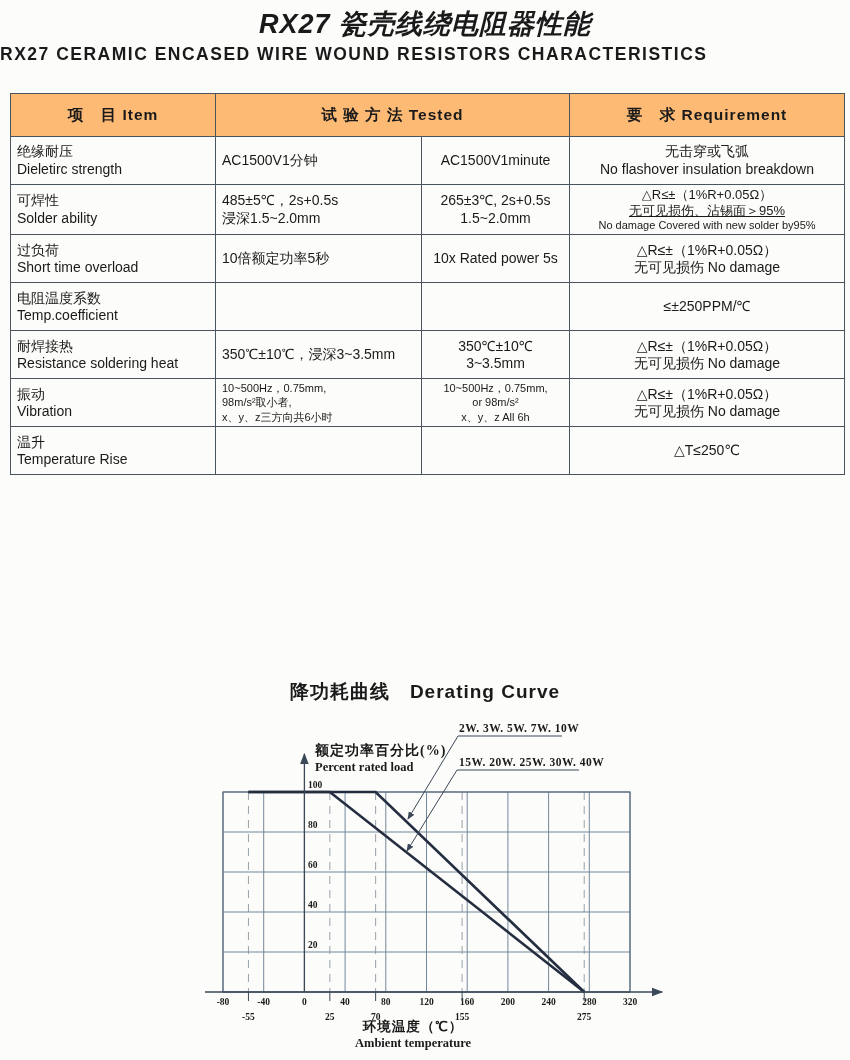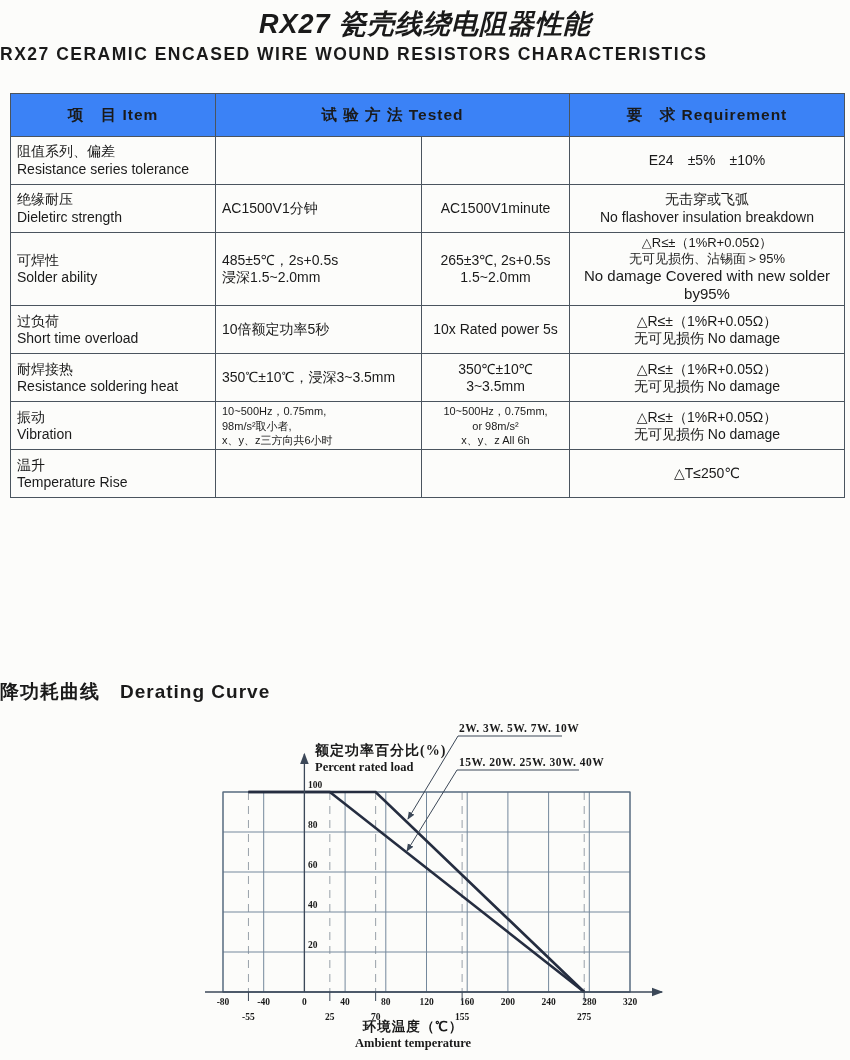--- a/index.html
+++ b/index.html
@@ -24,35 +24,35 @@
     font-size:14px;line-height:1.22;
   }
   table.spec col.c1{width:205px;}
   table.spec col.c2{width:206px;}
   table.spec col.c3{width:148px;}
   table.spec col.c4{width:275px;}
   table.spec th, table.spec td{
     border:1.4px solid #4a545e;padding:2px 6px;vertical-align:middle;
   }
   table.spec th{
-    background:#3b82f6;height:38px;font-size:15.5px;font-weight:bold;
+    background:#fdba74;height:38px;font-size:15.5px;font-weight:bold;
     text-align:center;letter-spacing:1px;
   }
   table.spec td{height:43px;}
   td.td-item{text-align:left;padding-left:8px;}
   td.td-testcn{text-align:left;padding-left:9px;}
   td.td-testen{text-align:center;}
   td.td-req{text-align:center;}
   td.sm div{font-size:11px;line-height:1.3;}
-  td.td-req.sm3 div:nth-child(2){font-size:13px;}
+  td.td-req.sm3 div:nth-child(2){font-size:13px;text-decoration:underline;}
   td.td-req.sm3 div{font-size:13px;}
-  td.td-req.sm3 div:nth-child(3){font-size:15px;}
+  td.td-req.sm3 div:nth-child(3){font-size:11px;}
   .chart-title{
     position:absolute;top:679px;left:0;width:100%;
-    font-size:19px;font-weight:bold;letter-spacing:1px;
+    text-align:center;font-size:19px;font-weight:bold;letter-spacing:1px;
   }
   #chart{position:absolute;left:0;top:670px;}
   #chart text{font-family:"Liberation Serif",serif;font-weight:bold;fill:#1a1a1a;}
 </style>
 </head>
 <body>
 
 <div class="page">
 
   <div class="doc-title">RX27 瓷壳线绕电阻器性能</div>
@@ -68,78 +68,78 @@
     <thead>
       <tr>
         <th>项　目  Item</th>
         <th colspan="2">试 验 方 法  Tested</th>
         <th>要　求  Requirement</th>
       </tr>
     </thead>
     <tbody id="table-body">
         <tr>
           <td class="td-item">
-            <div>阻值系列、偏差</div>
-            <div>Resistance series tolerance</div>
+            <div>绝缘耐压</div>
+            <div>Dieletirc  strength</div>
+          </td>
+          <td class="td-testcn">
+            <div>AC1500V1分钟</div>
+          </td>
+          <td class="td-testen">
+            <div>AC1500V1minute</div>
+          </td>
+          <td class="td-req">
+            <div>无击穿或飞弧</div>
+            <div>No flashover insulation breakdown</div>
+          </td>
+        </tr>
+        <tr>
+          <td class="td-item">
+            <div>可焊性</div>
+            <div>Solder ability</div>
+          </td>
+          <td class="td-testcn">
+            <div>485±5℃，2s+0.5s</div>
+            <div>浸深1.5~2.0mm</div>
+          </td>
+          <td class="td-testen">
+            <div>265±3℃, 2s+0.5s</div>
+            <div>1.5~2.0mm</div>
+          </td>
+          <td class="td-req sm3">
+            <div>△R≤±（1%R+0.05Ω）</div>
+            <div>无可见损伤、沾锡面＞95%</div>
+            <div>No damage Covered with new solder by95%</div>
+          </td>
+        </tr>
+        <tr>
+          <td class="td-item">
+            <div>过负荷</div>
+            <div>Short time overload</div>
+          </td>
+          <td class="td-testcn">
+            <div>10倍额定功率5秒</div>
+          </td>
+          <td class="td-testen">
+            <div>10x Rated power  5s</div>
+          </td>
+          <td class="td-req">
+            <div>△R≤±（1%R+0.05Ω）</div>
+            <div>无可见损伤  No damage</div>
+          </td>
+        </tr>
+        <tr>
+          <td class="td-item">
+            <div>电阻温度系数</div>
+            <div>Temp.coefficient</div>
           </td>
           <td class="td-testcn"></td>
           <td class="td-testen"></td>
           <td class="td-req">
-            <div>E24　±5%　±10%</div>
-          </td>
-        </tr>
-        <tr>
-          <td class="td-item">
-            <div>绝缘耐压</div>
-            <div>Dieletirc  strength</div>
-          </td>
-          <td class="td-testcn">
-            <div>AC1500V1分钟</div>
-          </td>
-          <td class="td-testen">
-            <div>AC1500V1minute</div>
-          </td>
-          <td class="td-req">
-            <div>无击穿或飞弧</div>
-            <div>No flashover insulation breakdown</div>
-          </td>
-        </tr>
-        <tr>
-          <td class="td-item">
-            <div>可焊性</div>
-            <div>Solder ability</div>
-          </td>
-          <td class="td-testcn">
-            <div>485±5℃，2s+0.5s</div>
-            <div>浸深1.5~2.0mm</div>
-          </td>
-          <td class="td-testen">
-            <div>265±3℃, 2s+0.5s</div>
-            <div>1.5~2.0mm</div>
-          </td>
-          <td class="td-req sm3">
-            <div>△R≤±（1%R+0.05Ω）</div>
-            <div>无可见损伤、沾锡面＞95%</div>
-            <div>No damage Covered with new solder by95%</div>
-          </td>
-        </tr>
-        <tr>
-          <td class="td-item">
-            <div>过负荷</div>
-            <div>Short time overload</div>
-          </td>
-          <td class="td-testcn">
-            <div>10倍额定功率5秒</div>
-          </td>
-          <td class="td-testen">
-            <div>10x Rated power  5s</div>
-          </td>
-          <td class="td-req">
-            <div>△R≤±（1%R+0.05Ω）</div>
-            <div>无可见损伤  No damage</div>
+            <div>≤±250PPM/℃</div>
           </td>
         </tr>
         <tr>
           <td class="td-item">
             <div>耐焊接热</div>
             <div>Resistance soldering heat</div>
           </td>
           <td class="td-testcn">
             <div>350℃±10℃，浸深3~3.5mm</div>
           </td>

